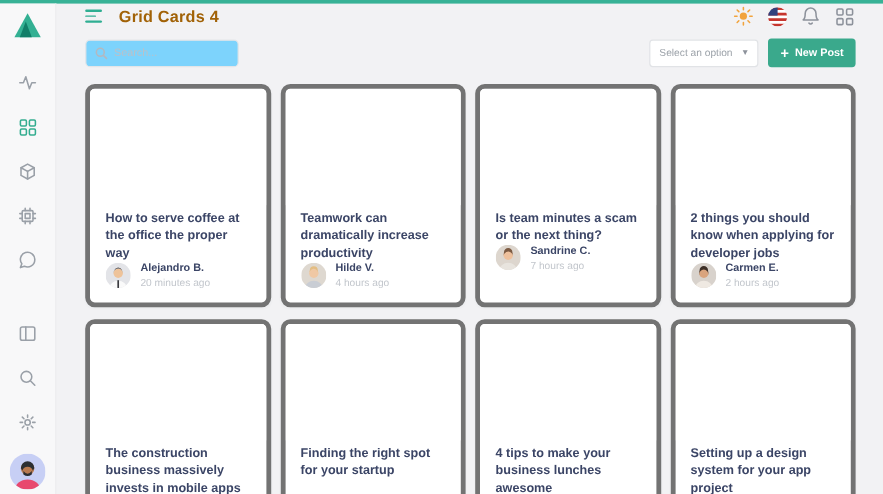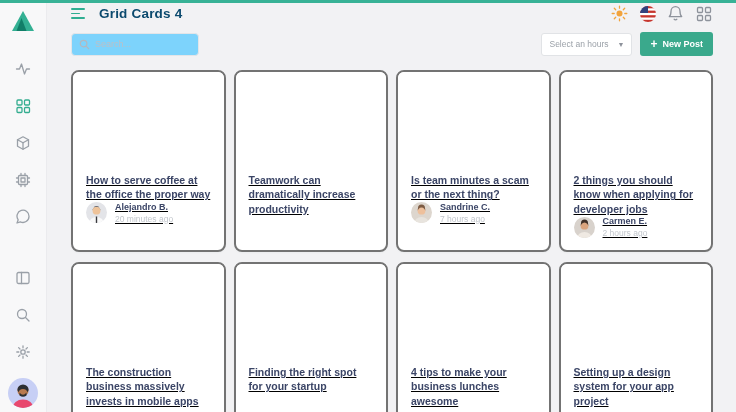--- a/index.html
+++ b/index.html
@@ -18,41 +18,41 @@
   .spacer { flex:1; }
   .sbottom { display:flex; flex-direction:column; align-items:center; margin-bottom:4px; }
   .user-avatar { width:30px; height:30px; border-radius:50%; overflow:hidden; margin-top:8px; cursor:pointer; }
 
   
   .main { flex:1; display:flex; flex-direction:column; min-width:0; }
   .header { height:31px; display:flex; align-items:center; padding:0 24px; margin-top:2px; }
   .menu-icon { display:flex; flex-direction:column; gap:2.6px; cursor:pointer; margin-right:14px; }
   .menu-icon i { display:block; height:1.8px; background:#2fae92; border-radius:1px; }
   .menu-icon i:nth-child(1){ width:14px; } .menu-icon i:nth-child(2){ width:9px; } .menu-icon i:nth-child(3){ width:14px; }
-  .page-title { font-size:13.5px; font-weight:bold; color:#0c4a6e; letter-spacing:.2px; }
+  .page-title { font-size:13.5px; font-weight:bold; color:#a16207; letter-spacing:.2px; }
   .hicons { margin-left:auto; display:flex; align-items:center; gap:11px; }
   .hicon { width:17px; height:17px; cursor:pointer; display:flex; align-items:center; justify-content:center; }
   .flag-wrap { width:16px; height:16px; border-radius:50%; overflow:hidden; }
 
   
   .toolbar { display:flex; align-items:center; padding:10px 23px 0 24px; }
   .search-box { width:128px; height:23px; background:#7dd3fc; border:1px solid #e3e5e8; border-radius:4px; display:flex; align-items:center; padding:0 7px; gap:5px; }
   .search-box svg { stroke:#b4b8bf; fill:none; stroke-width:1.4; flex-shrink:0; }
   .search-box input { border:none; outline:none; width:100%; font-size:9px; color:#555; background:transparent; font-family:"Liberation Sans", sans-serif; }
   .search-box input::placeholder { color:#bcc0c7; }
   .tright { margin-left:auto; display:flex; align-items:center; gap:8px; }
   .select { width:91px; height:23px; background:#fff; border:1px solid #e1e3e6; border-radius:3px; display:flex; align-items:center; padding:0 7px; cursor:pointer; }
   .select-label { font-size:8.5px; color:#9ba1a8; }
   .select-caret { margin-left:auto; font-size:7px; color:#8d929b; }
   .btn-new { height:24px; background:#3aa98c; color:#fff; border:none; border-radius:3px; padding:0 10px; font-size:9px; font-weight:bold; display:flex; align-items:center; gap:5px; cursor:pointer; font-family:"Liberation Sans", sans-serif; }
   .btn-new .plus { font-size:12px; font-weight:bold; line-height:1; }
 
   
   .cards { display:grid; grid-template-columns:repeat(4,1fr); gap:10px 8px; padding:14px 23px 0 24px; }
-  .card { background:#fff; border:2px solid #737373; border-radius:8px; box-shadow:0 1px 2px rgba(40,50,60,.03); overflow:hidden; cursor:pointer; display:flex; flex-direction:column;text-decoration:underline; }
+  .card { background:#fff; border:4px solid #737373; border-radius:8px; box-shadow:0 1px 2px rgba(40,50,60,.03); overflow:hidden; cursor:pointer; display:flex; flex-direction:column; }
   .card-media { height:97px; background:#fff; }
   .card-body { padding:4px 13px 12px; display:flex; flex-direction:column; flex:1; }
   .card-title { font-size:10.5px; font-weight:bold; color:#3b4566; line-height:1.38; min-height:29px; }
   .author { display:flex; align-items:center; gap:8px; }
   .avatar { width:21px; height:21px; border-radius:50%; overflow:hidden; flex-shrink:0; }
   .author-meta { display:flex; flex-direction:column; }
   .author-name { font-size:9px; font-weight:bold; color:#3b4566; }
   .author-time { font-size:8.5px; color:#c2c6cc; margin-top:1.5px; }
 </style>
 </head>
@@ -181,21 +181,21 @@
     <div class="toolbar">
       <div class="search-box">
         <svg viewBox="0 0 12 12" width="11" height="11">
             <circle cx="5" cy="5" r="3.6"></circle>
             <path d="M7.8 7.8 L11 11"></path>
           </svg>
         <input type="text" placeholder="Search..." style="">
       </div>
       <div class="tright">
         <div class="select">
-          <span class="select-label">Select an hours</span>
+          <span class="select-label">Select an option</span>
           <span class="select-caret">▼</span>
         </div>
         <button class="btn-new">
           <span class="plus">+</span>
           <span>New Post</span>
         </button>
       </div>
     </div>
 
     <section class="cards">
@@ -219,20 +219,34 @@
               <span class="author-time">20 minutes ago</span>
             </span>
           </div>
         </div>
       </article>
 
       <article class="card">
         <div class="card-media"></div>
         <div class="card-body">
           <h3 class="card-title">Teamwork can dramatically increase productivity</h3>
+          <div class="author">
+            <span class="avatar">
+              <svg viewBox="0 0 21 21" width="21" height="21">
+                  <rect width="21" height="21" fill="#ded8d0"></rect>
+                  <circle cx="10.5" cy="8.7" r="3.9" fill="#f0c8a4"></circle>
+                  <path d="M6.6 9.5 a3.9 4.5 0 0 1 7.8 0 l-0.6 -3.4 a3.3 3.3 0 0 0-6.6 0 z" fill="#e3bd82"></path>
+                  <path d="M3.2 21 a7.3 6 0 0 1 14.6 0 z" fill="#c9cdd4"></path>
+                </svg>
+            </span>
+            <span class="author-meta">
+              <span class="author-name">Hilde V.</span>
+              <span class="author-time">4 hours ago</span>
+            </span>
+          </div>
         </div>
       </article>
 
       <article class="card">
         <div class="card-media"></div>
         <div class="card-body">
           <h3 class="card-title">Is team minutes a scam or the next thing?</h3>
           <div class="author">
             <span class="avatar">
               <svg viewBox="0 0 21 21" width="21" height="21">

